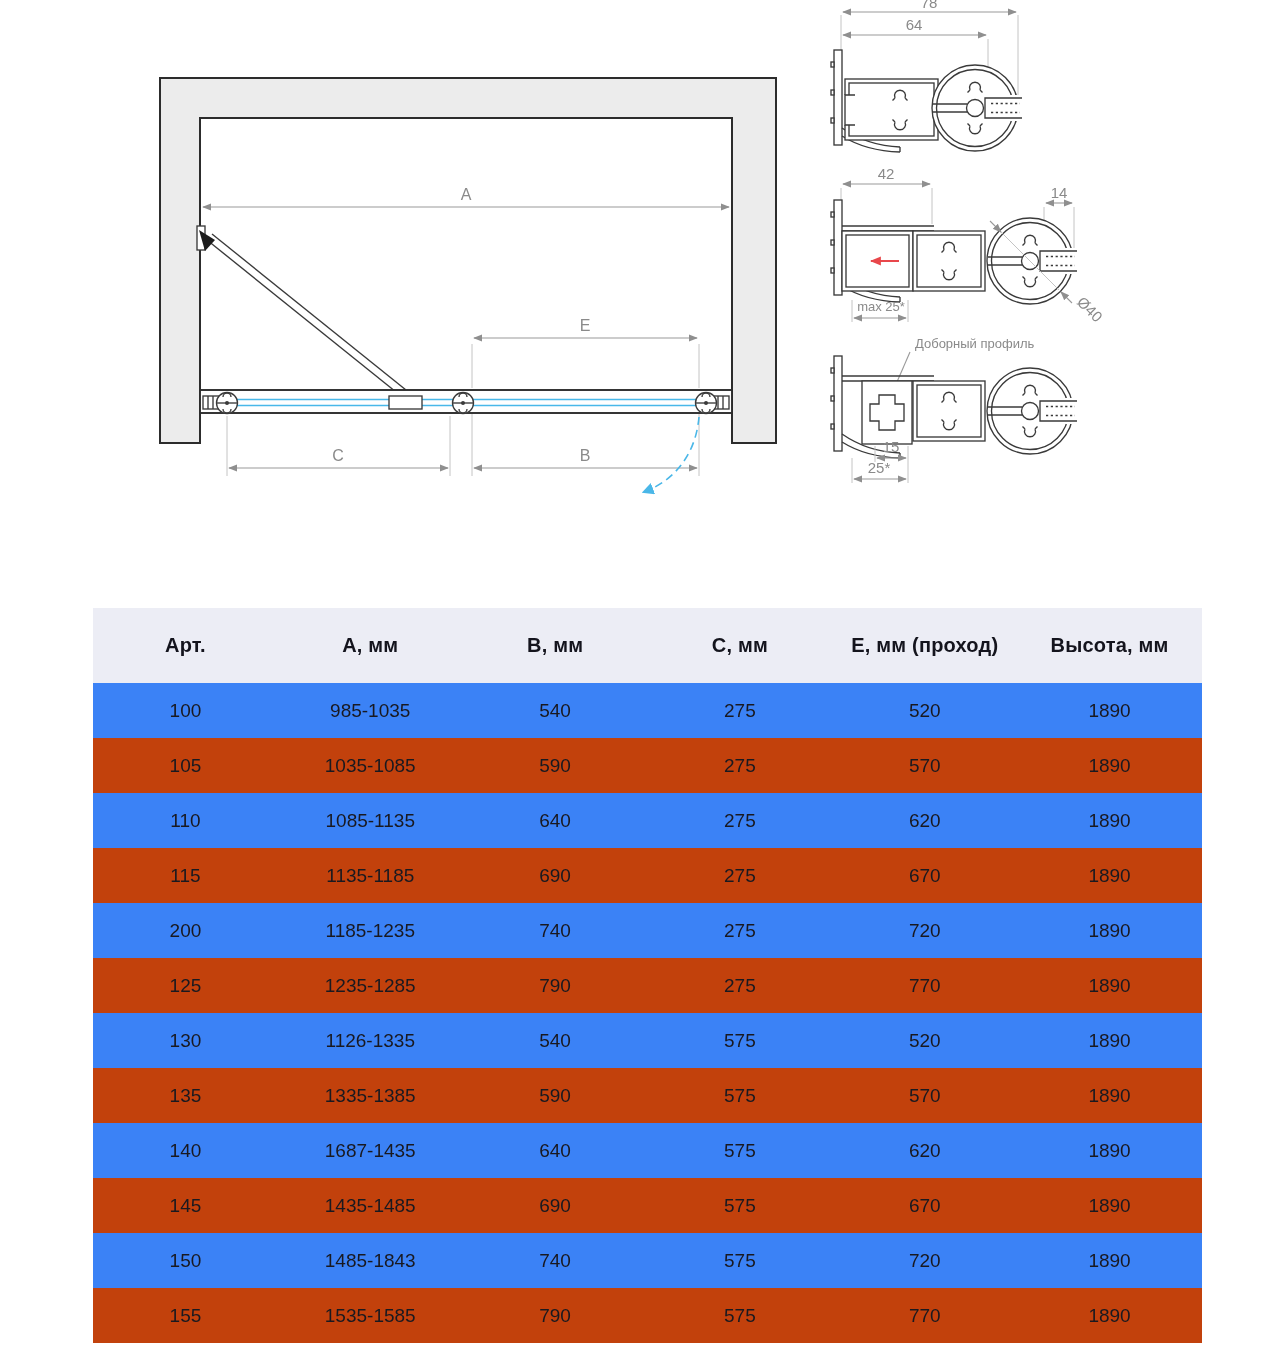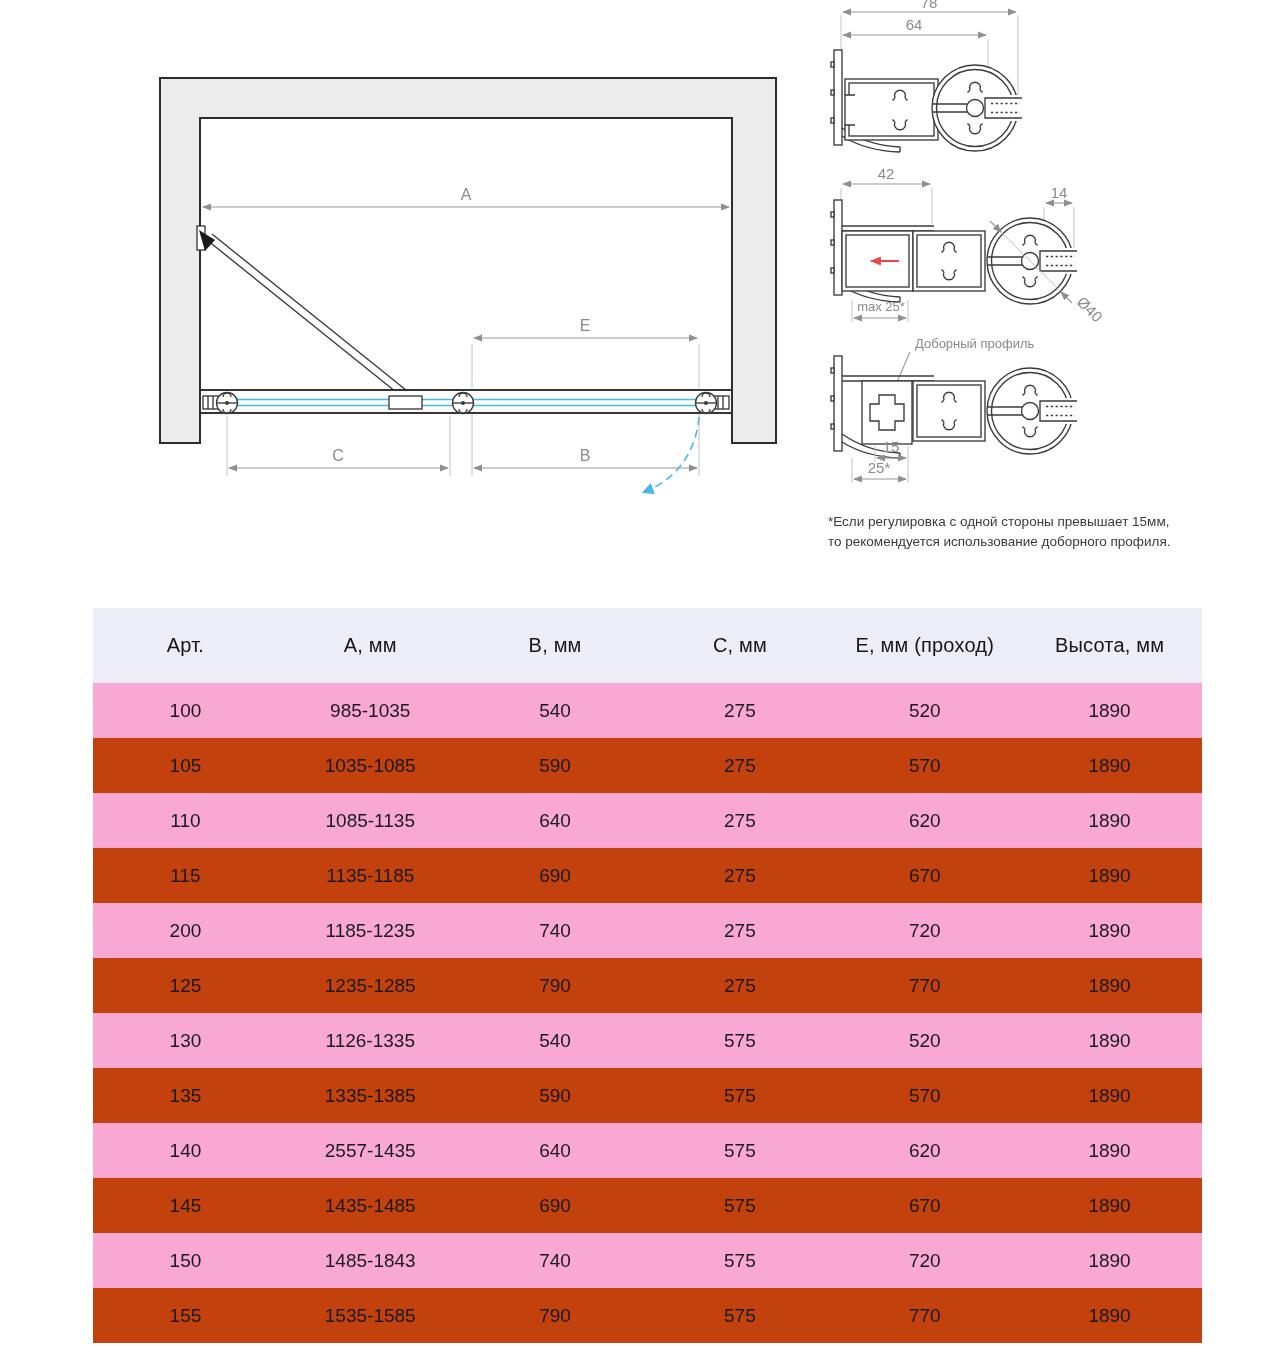--- a/index.html
+++ b/index.html
@@ -20,22 +20,22 @@
   .glass{stroke:#49b8e9;stroke-width:1.6;fill:none;}
   .arc{stroke:#4ab7e8;stroke-width:1.6;fill:none;stroke-dasharray:8 5;}
   .redarrow{stroke:#e8474b;stroke-width:2;fill:none;}
 
   
   .note{position:absolute;left:828px;top:512px;font-size:13.5px;line-height:1.45;color:#3a3a3a;}
 
   
   .table{position:absolute;left:93px;top:608px;width:1109px;}
   .thead{display:grid;grid-template-columns:repeat(6,1fr);height:75px;background:#ecedf5;align-items:center;}
-  .thcell{text-align:center;font-size:20px;font-weight:400;color:#14141d;letter-spacing:.2px;}
-  .trow{display:grid;grid-template-columns:repeat(6,1fr);height:55px;align-items:center;background:#f9a8d4;}
+  .thcell{text-align:center;font-size:20px;font-weight:700;color:#14141d;letter-spacing:.2px;}
+  .trow{display:grid;grid-template-columns:repeat(6,1fr);height:55px;align-items:center;background:#3b82f6;}
   .trow.alt{background:#c2410c;}
   .tcell{text-align:center;font-size:19px;color:#191920;}
 </style>
 </head>
 <body>
 
 <div class="canvas">
 
 <svg class="diagram" width="1287" height="580" viewBox="0 0 1287 580">
   <defs>
@@ -210,24 +210,20 @@
     <line class="ext" x1="875" y1="446" x2="875" y2="462"></line>
     <line class="ext" x1="908" y1="446" x2="908" y2="483"></line>
     <line class="ext" x1="852" y1="458" x2="852" y2="483"></line>
     <line class="dim" x1="877" y1="458" x2="906" y2="458" marker-start="url(#mg)" marker-end="url(#mg)"></line>
     <text class="dt" x="891" y="452" text-anchor="middle">15</text>
     <line class="dim" x1="854" y1="479" x2="906" y2="479" marker-start="url(#mg)" marker-end="url(#mg)"></line>
     <text class="dt" x="879" y="473" text-anchor="middle">25*</text>
   </g>
 </svg>
 
-<div class="note">
-  <div>*Если регулировка с одной стороны превышает 15мм,</div>
-  <div>то рекомендуется использование доборного профиля.</div>
-</div>
 
 <div class="table">
   <div class="thead">
     <div class="thcell">Арт.</div>
     <div class="thcell">А, мм</div>
     <div class="thcell">В, мм</div>
     <div class="thcell">С, мм</div>
     <div class="thcell">Е, мм (проход)</div>
     <div class="thcell">Высота, мм</div>
   </div>
@@ -291,21 +287,21 @@
         <div class="trow alt">
           <div class="tcell">135</div>
           <div class="tcell">1335-1385</div>
           <div class="tcell">590</div>
           <div class="tcell">575</div>
           <div class="tcell">570</div>
           <div class="tcell">1890</div>
         </div>
         <div class="trow">
           <div class="tcell">140</div>
-          <div class="tcell">2557-1435</div>
+          <div class="tcell">1687-1435</div>
           <div class="tcell">640</div>
           <div class="tcell">575</div>
           <div class="tcell">620</div>
           <div class="tcell">1890</div>
         </div>
         <div class="trow alt">
           <div class="tcell">145</div>
           <div class="tcell">1435-1485</div>
           <div class="tcell">690</div>
           <div class="tcell">575</div>

